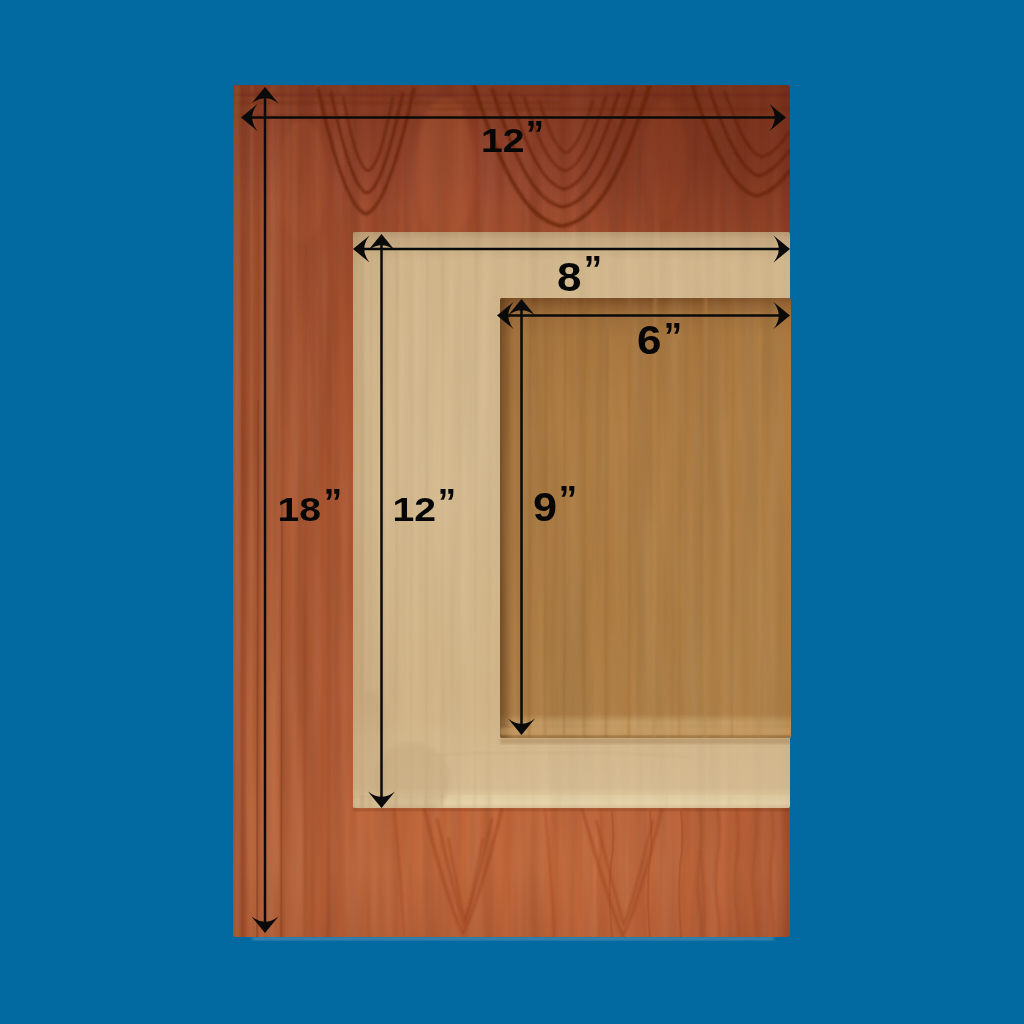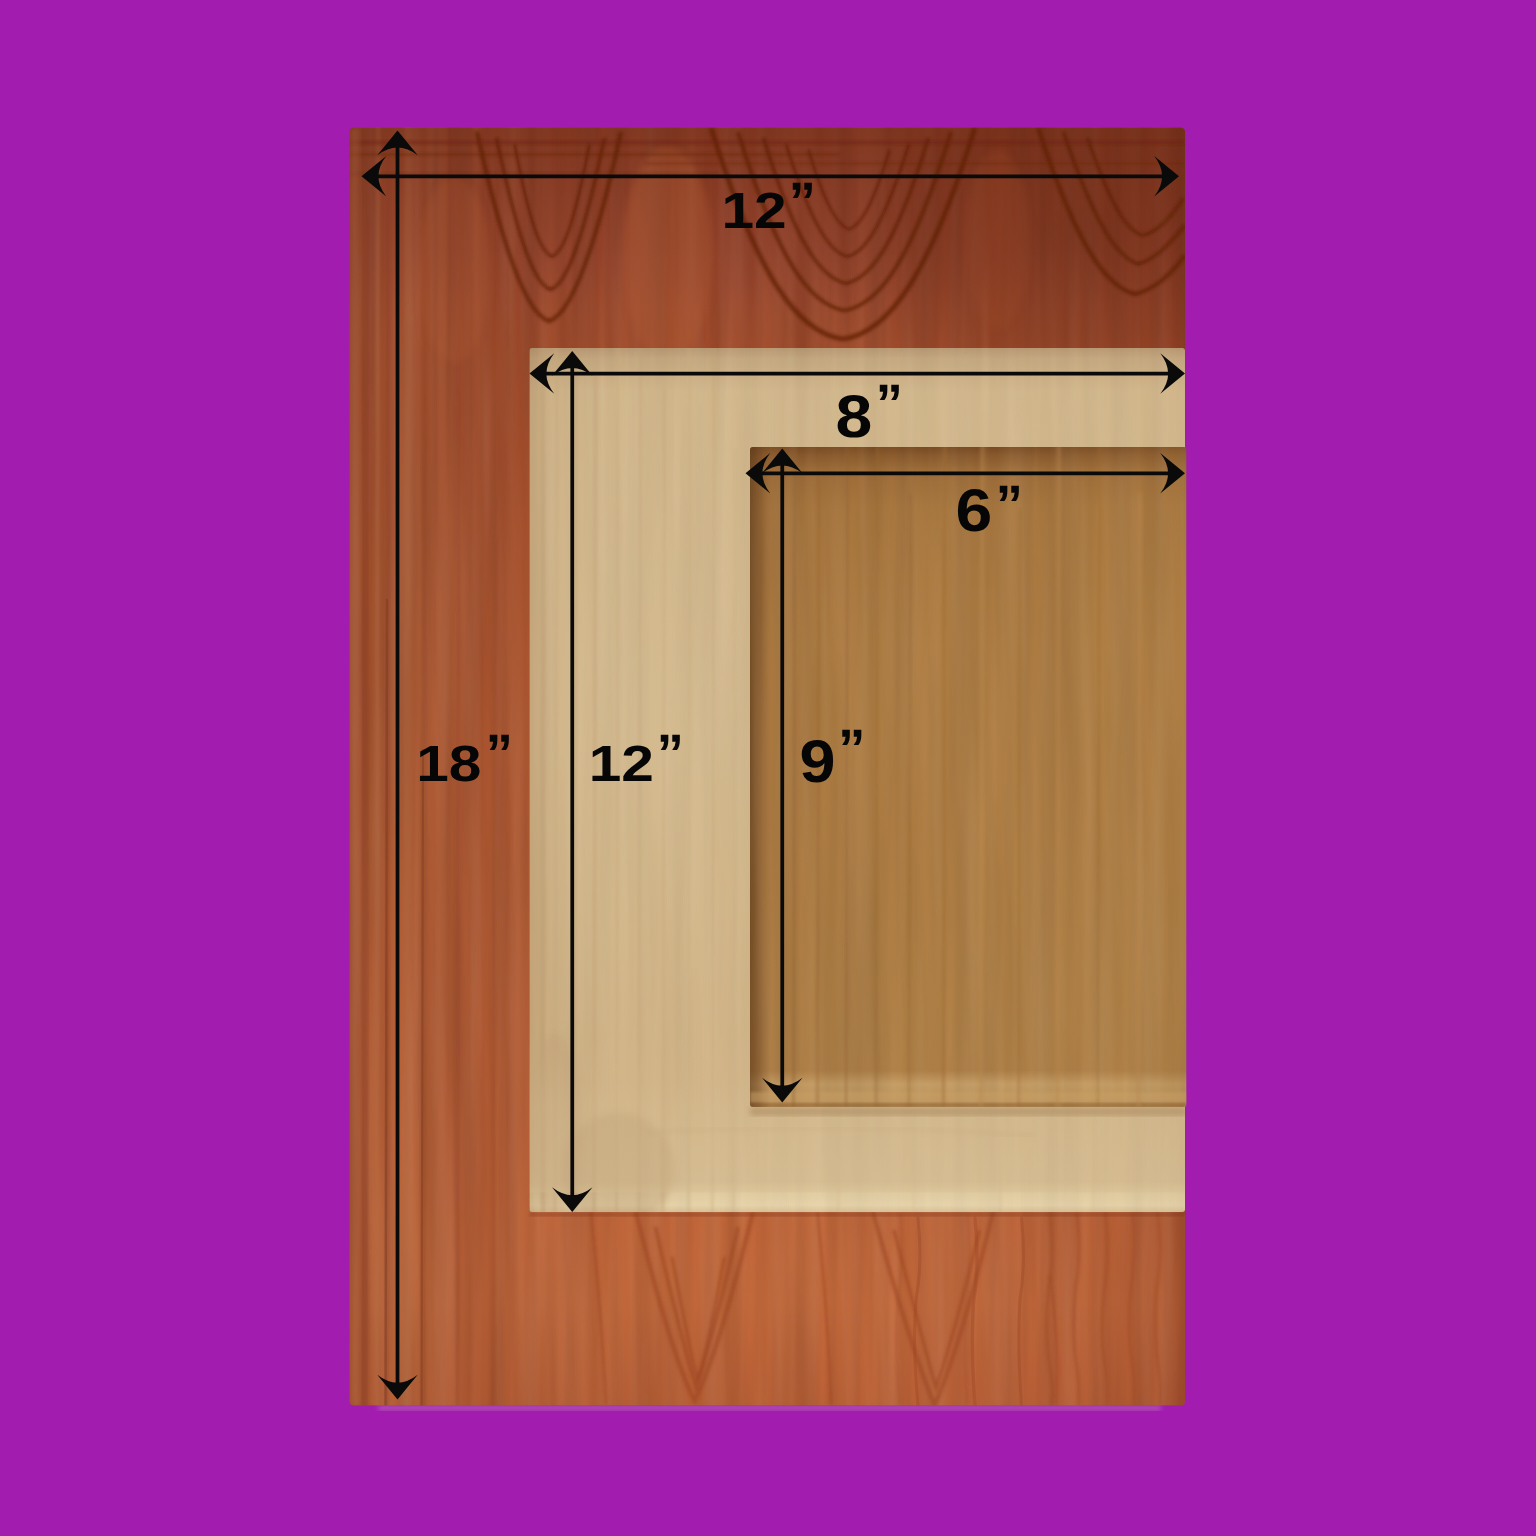--- a/index.html
+++ b/index.html
@@ -1,16 +1,16 @@
 <!DOCTYPE html>
 <html><head>
 <meta charset="utf-8">
 <style>
   html,body{margin:0;padding:0;background:#ffffff;}
-  .wrap{position:relative;width:1024px;height:1024px;background:#a21caf;overflow:hidden;}
+  .wrap{position:relative;width:1024px;height:1024px;background:#0369a1;overflow:hidden;}
   svg{display:block;}
   text{font-family:"Liberation Sans",sans-serif;font-weight:bold;fill:#060606;}
 </style>
 </head>
 <body>
 <div class="wrap">
 <svg width="1024" height="1024" viewBox="0 0 1024 1024">
 <defs>
 
   <linearGradient id="gRed" x1="0" y1="0" x2="0" y2="1">

